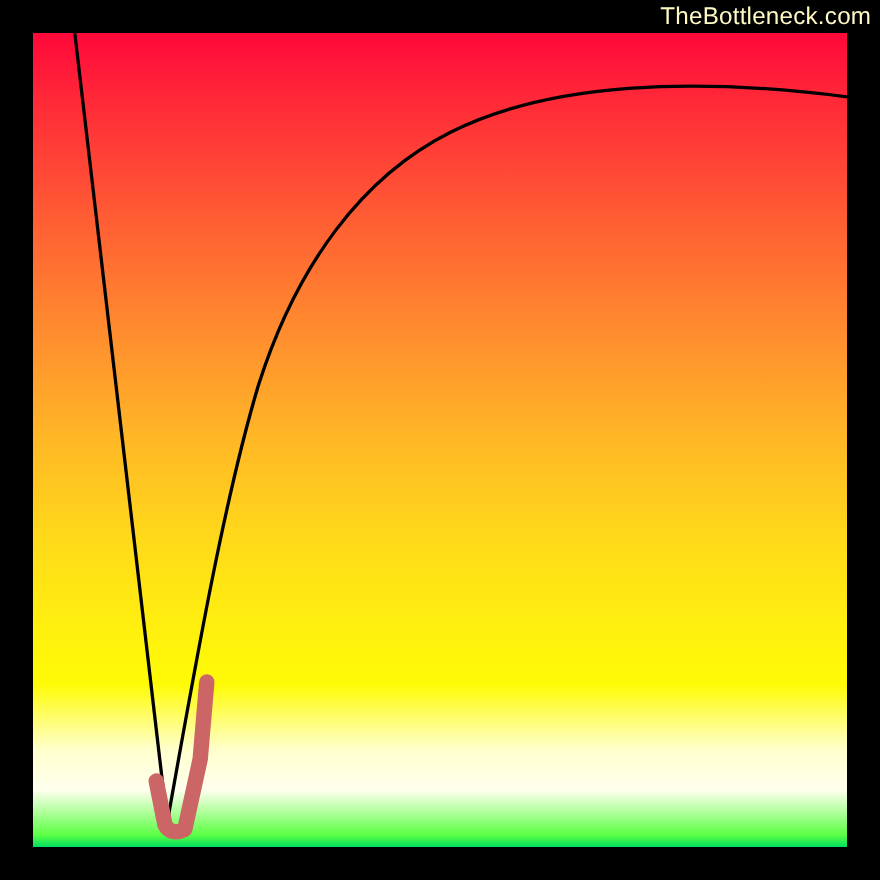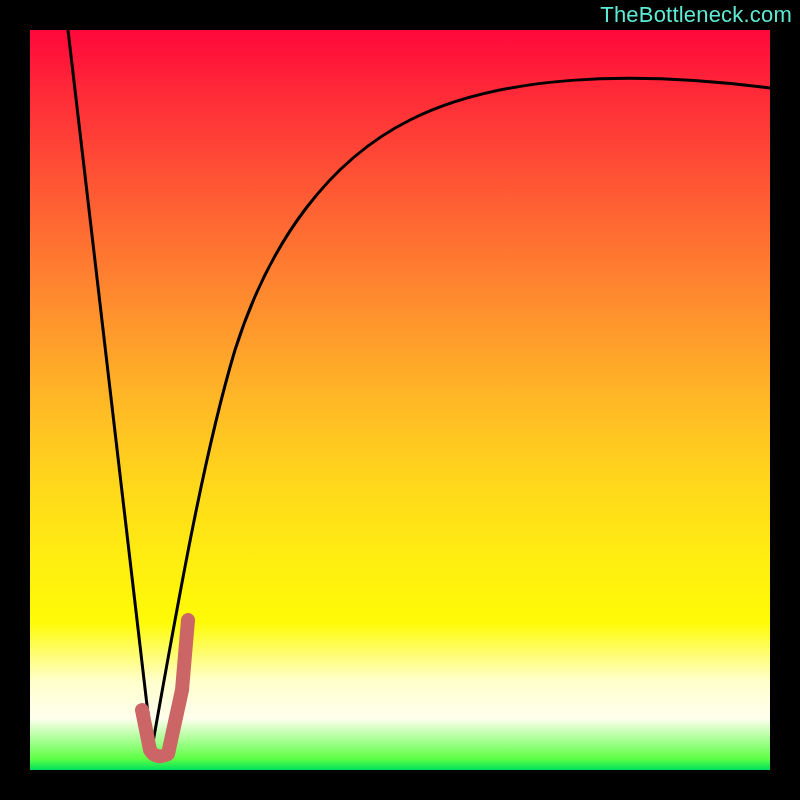--- a/index.html
+++ b/index.html
@@ -14,21 +14,21 @@
   .frame {
     position: relative;
     width: 800px;
     height: 800px;
     background: #000;
   }
   .watermark {
     position: absolute;
     top: 2px;
     right: 8px;
-    color: #5eead4;
+    color: #fef9c3;
     font-size: 22px;
     letter-spacing: 0.2px;
     z-index: 10;
   }
   .plot-area {
     position: absolute;
     left: 30px;
     top: 30px;
     width: 740px;
     height: 740px;

